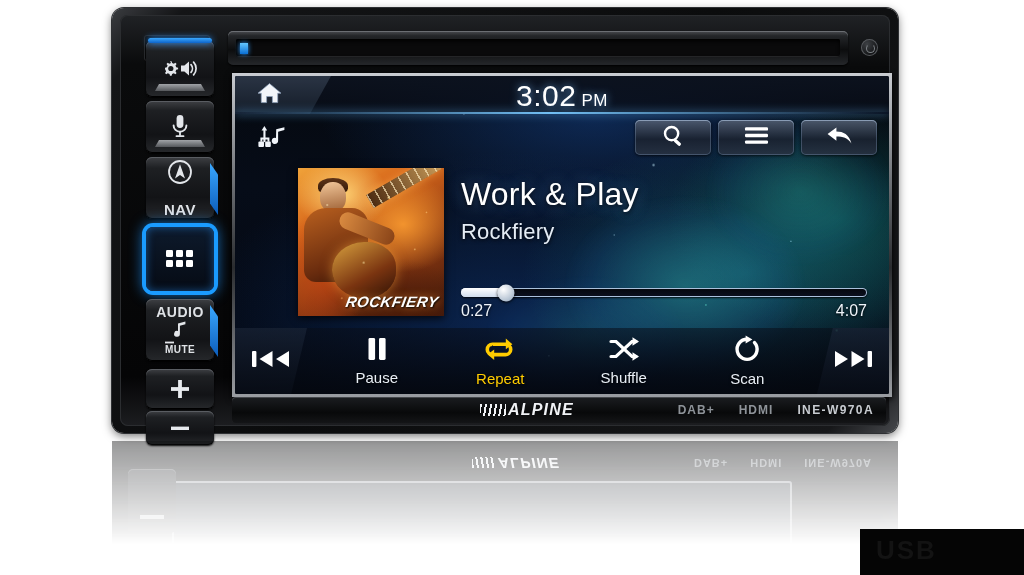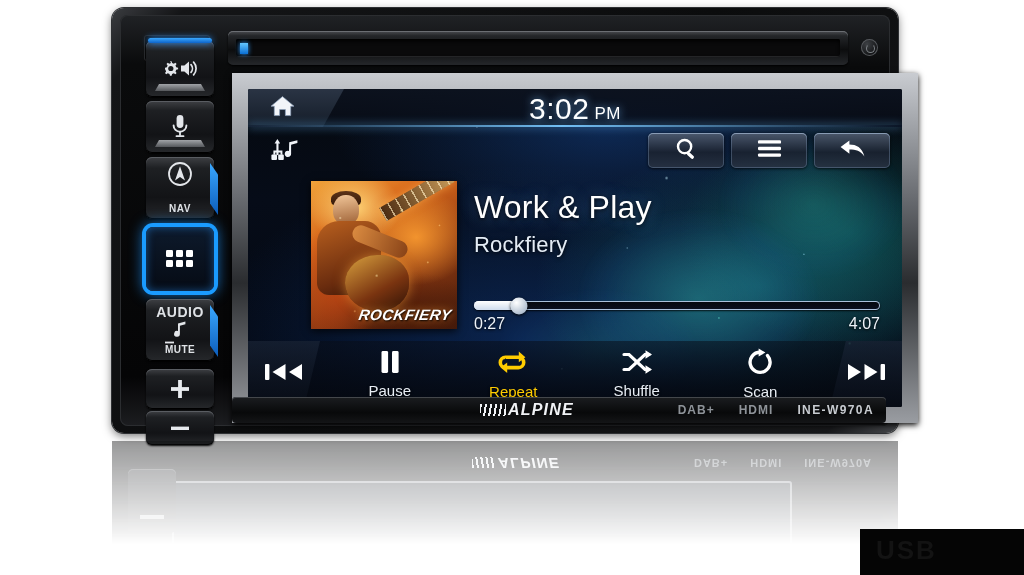--- a/index.html
+++ b/index.html
@@ -93,31 +93,31 @@
   #btn-nav   { top:116px;height:62px; }
   #btn-apps  { top:186px;height:64px;
     background:linear-gradient(180deg,#0d1a2c,#060b14);
     box-shadow: 0 0 0 4px #1a9bff, 0 0 14px 3px rgba(30,150,255,.75), inset 0 0 9px rgba(40,150,255,.5);
     border-radius:7px;
   }
   #btn-audio { top:258px;height:62px; }
   #btn-volup { top:328px;height:40px; }
   #btn-voldn { top:370px;height:34px; }
   .hbtn svg { display:block; }
-  .nav-label{ font-size:10px; font-weight:bold; letter-spacing:.5px; margin-top:17px; }
+  .nav-label{ font-size:15px; font-weight:bold; letter-spacing:.5px; margin-top:17px; }
   .audio-label{ font-size:14px; font-weight:bold; letter-spacing:.5px; }
   .mute-label{ font-size:10px; font-weight:bold; letter-spacing:.4px; }
   .stackcenter{ display:flex; flex-direction:column; align-items:center; justify-content:center; line-height:1.05; }
 
   
   .screen-bezel {
     position:absolute; left:112px; top:58px; width:654px; height:318px;
     border-radius:0;
     background:linear-gradient(180deg,#c9ccd1,#6a6d72 35%,#2a2c2f 60%,#9a9da2);
-    padding:16px;
+    padding:3px;
     box-shadow:0 2px 6px #000;
   }
   .screen {
     position:relative; width:100%; height:100%;
     border-radius:2px; overflow:hidden;
     background:
       radial-gradient(ellipse 55% 70% at 78% 62%, rgba(30,150,170,.42), rgba(0,0,0,0) 62%),
       radial-gradient(ellipse 40% 55% at 92% 45%, rgba(25,190,160,.28), rgba(0,0,0,0) 65%),
       radial-gradient(ellipse 70% 80% at 42% 80%, rgba(16,60,130,.55), rgba(0,0,0,0) 70%),
       radial-gradient(ellipse 60% 50% at 55% 12%, rgba(22,72,150,.5), rgba(0,0,0,0) 70%),

